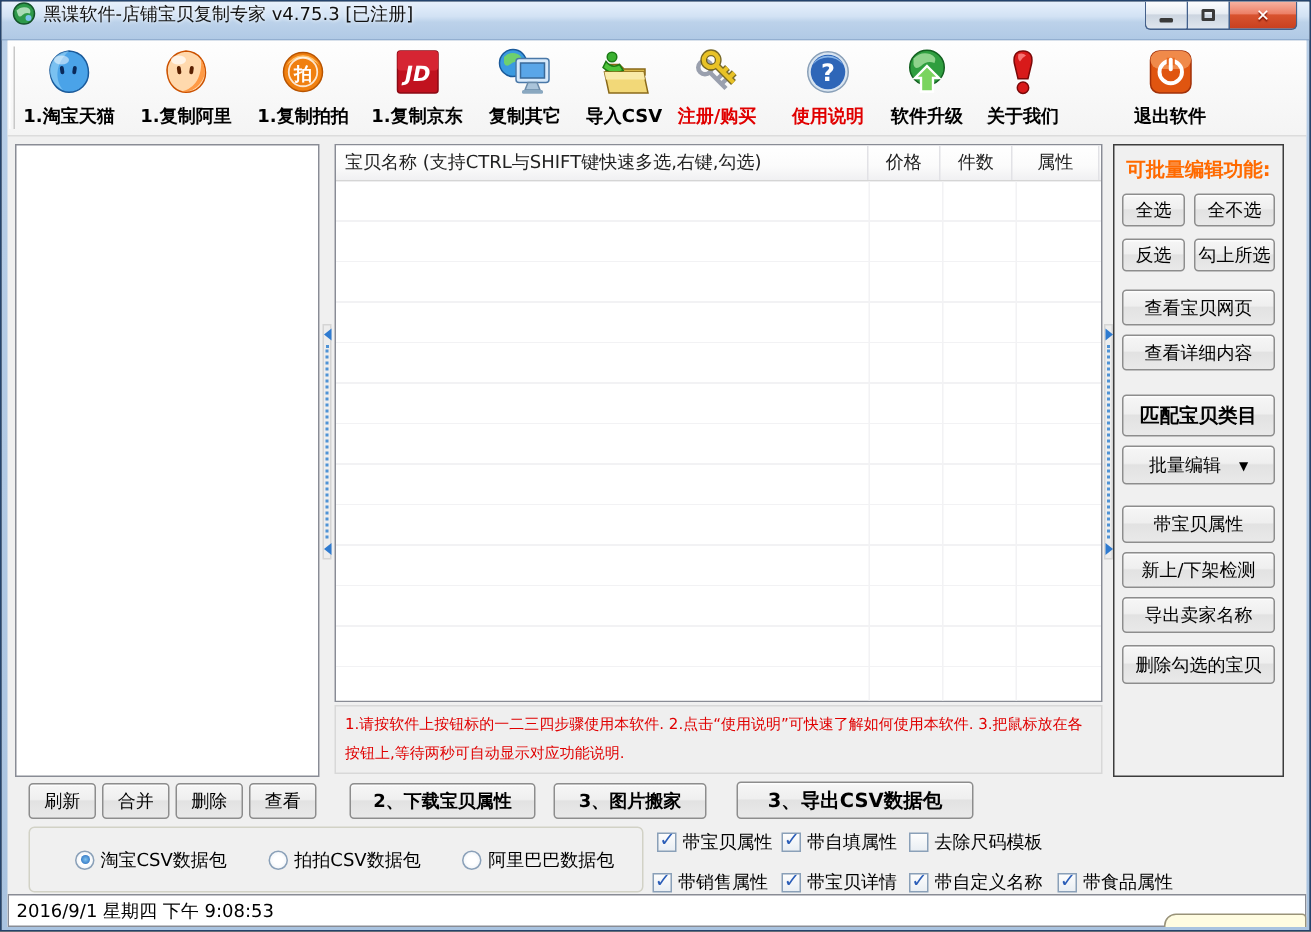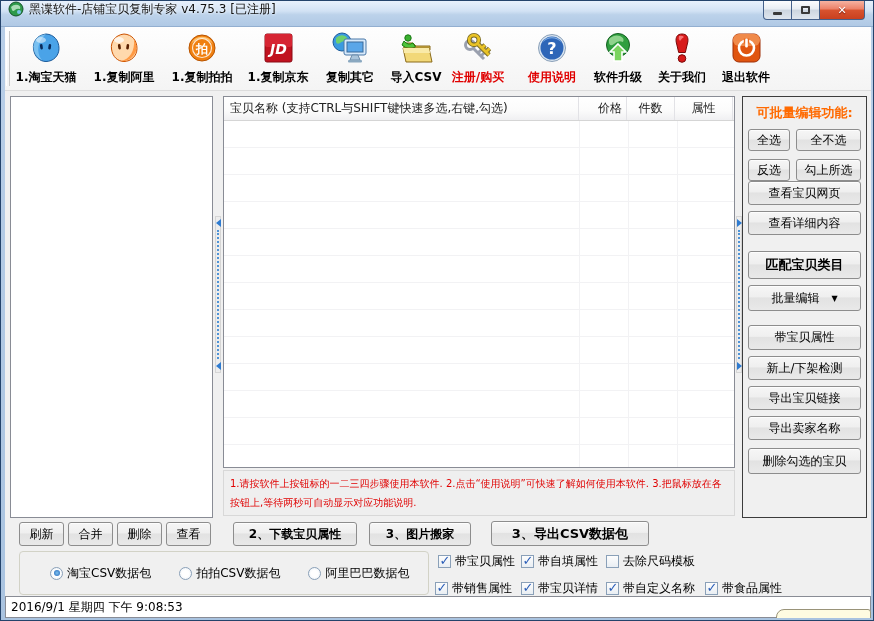--- a/index.html
+++ b/index.html
@@ -32,31 +32,31 @@
   .split-handle{position:absolute;top:120px;left:1px;width:6px;height:157px;background:#ededed;border:1px solid #d5d5d5;display:flex;flex-direction:column;align-items:center;padding:2px 0;}
   .split-dots{flex:1;width:0;border-left:2px dotted #4f93d6;margin:3px 0;}
   .arr-l{width:0;height:0;border-top:4px solid transparent;border-bottom:4px solid transparent;border-right:5px solid #2f7bd0;}
   .arr-r{width:0;height:0;border-top:4px solid transparent;border-bottom:4px solid transparent;border-left:5px solid #2f7bd0;}
 
   
   .listview{position:absolute;left:218px;top:69px;width:512px;height:372px;background:#fff;border:1px solid #898c95;}
   .lv-header{position:absolute;left:0;top:0;right:0;height:24px;background:linear-gradient(#ffffff,#fbfbfb 60%,#f0f0f2);border-bottom:1px solid #d5d5d5;display:flex;font-size:12px;color:#222;}
   .lv-col{display:flex;align-items:center;border-right:1px solid #e2e2e6;padding:0 4px;}
   .lv-col.name{width:355px;padding-left:6px;}
-  .lv-col.c2{width:48px;justify-content:flex-end;}
+  .lv-col.c2{width:48px;justify-content:center;}
   .lv-col.c3{width:48px;justify-content:center;}
   .lv-col.c4{width:58px;justify-content:center;}
   .lv-body{position:absolute;left:0;top:24px;right:0;bottom:0;background:repeating-linear-gradient(to bottom,#ffffff 0 26px,#f2f2f4 26px 27px);}
   .lv-vline{position:absolute;top:24px;bottom:0;width:1px;background:#f2f2f4;}
 
   
   .instructions{position:absolute;left:218px;top:443px;width:512px;height:46px;background:#efefef;border:1px solid #d8d8d8;color:#e00000;font-size:10px;line-height:19px;padding:3px 6px;overflow:hidden;}
 
   
-  .sidebar{position:absolute;left:737px;top:69px;width:125px;height:422px;background:#f0f0f0;border:1px solid #3c3c3c;padding:7px 5px 0 5px;}
+  .sidebar{position:absolute;left:737px;top:69px;width:114px;height:422px;background:#f0f0f0;border:1px solid #3c3c3c;padding:7px 5px 0 5px;}
   .sb-title{color:#ff6a00;font-weight:bold;font-size:13px;text-align:center;margin-bottom:7px;white-space:nowrap;}
   .btn{display:flex;align-items:center;justify-content:center;background:linear-gradient(#f6f6f6,#efefef 45%,#e2e2e2 50%,#e9e9e9);border:1px solid #8d8d8d;border-radius:3px;font-size:12px;color:#000;box-shadow:inset 0 1px 0 rgba(255,255,255,.8);cursor:default;white-space:nowrap;}
   .sb-pair{display:flex;gap:6px;margin-bottom:8px;}
   .sb-pair .btn{height:22px;}
   .sb-pair .b-small{width:42px;}
   .sb-pair .b-wide{flex:1;}
   .sb-btn{height:24px;margin-bottom:6px;}
   .dd-arrow{font-size:8px;margin-left:12px;}
 
   
@@ -225,21 +225,21 @@
         <span class="ic">
           <svg width="30" height="36" viewBox="0 0 30 36">
             <path d="M15 3 C20 3 21.5 6.5 20.8 11 L18.3 21.5 L11.7 21.5 L9.2 11 C8.5 6.5 10 3 15 3 Z" fill="#d81a1a" stroke="#7a0808"></path>
             <path d="M12 5 Q15 4 17 6 Q15 7 13 10 Q11 8 12 5 Z" fill="#ff8a8a" opacity="0.8"></path>
             <circle cx="15" cy="27.5" r="3.8" fill="#d81a1a" stroke="#7a0808"></circle>
           </svg>
         </span>
         <span class="tb-label">关于我们</span>
       </div>
 
-      <div class="tb-item" style="left:702px">
+      <div class="tb-item" style="left:736px">
         <span class="ic">
           <svg width="34" height="36" viewBox="0 0 34 36">
             <rect x="4" y="3" width="27" height="28" rx="6" fill="#e05510" stroke="#a03008"></rect>
             <rect x="4" y="3" width="27" height="12" rx="6" fill="#f08a4a"></rect>
             <circle cx="17.5" cy="17" r="7.5" fill="none" stroke="#ffffff" stroke-width="2.6"></circle>
             <rect x="14.8" y="7.5" width="5.4" height="5" fill="#e8681f"></rect>
             <rect x="16.2" y="7.5" width="2.6" height="9" rx="1.2" fill="#ffffff"></rect>
           </svg>
         </span>
         <span class="tb-label">退出软件</span>
@@ -286,34 +286,33 @@
         <span class="arr-r"></span>
       </div>
     </div>
 
     <div class="sidebar">
       <div class="sb-title">可批量编辑功能:</div>
       <div class="sb-pair">
         <div class="btn b-small">全选</div>
         <div class="btn b-wide">全不选</div>
       </div>
-      <div class="sb-pair" style="margin-bottom:0">
+      <div class="sb-pair" style="margin-bottom:12px">
         <div class="btn b-small">反选</div>
         <div class="btn b-wide">勾上所选</div>
       </div>
       <div class="btn sb-btn">查看宝贝网页</div>
       <div class="btn sb-btn" style="margin-bottom:16px">查看详细内容</div>
       <div class="btn sb-btn b-bold" style="height:28px;font-size:13px">匹配宝贝类目</div>
       <div class="btn sb-btn" style="height:26px;margin-bottom:14px">
         <span>批量编辑</span>
         <span class="dd-arrow">▼</span>
       </div>
       <div class="btn sb-btn" style="height:25px">带宝贝属性</div>
       <div class="btn sb-btn">新上/下架检测</div>
-      <div class="btn sb-btn">导出宝贝链接</div>
       <div class="btn sb-btn" style="margin-bottom:8px">导出卖家名称</div>
       <div class="btn sb-btn" style="height:26px">删除勾选的宝贝</div>
     </div>
 
     <div class="btn bb-btn" style="left:14px;top:495px;width:45px">刷新</div>
     <div class="btn bb-btn" style="left:63px;top:495px;width:45px">合并</div>
     <div class="btn bb-btn" style="left:112px;top:495px;width:45px">删除</div>
     <div class="btn bb-btn" style="left:161px;top:495px;width:45px">查看</div>
     <div class="btn bb-btn b-bold" style="left:228px;top:495px;width:124px">2、下载宝贝属性</div>
     <div class="btn bb-btn b-bold" style="left:364px;top:495px;width:102px">3、图片搬家</div>

